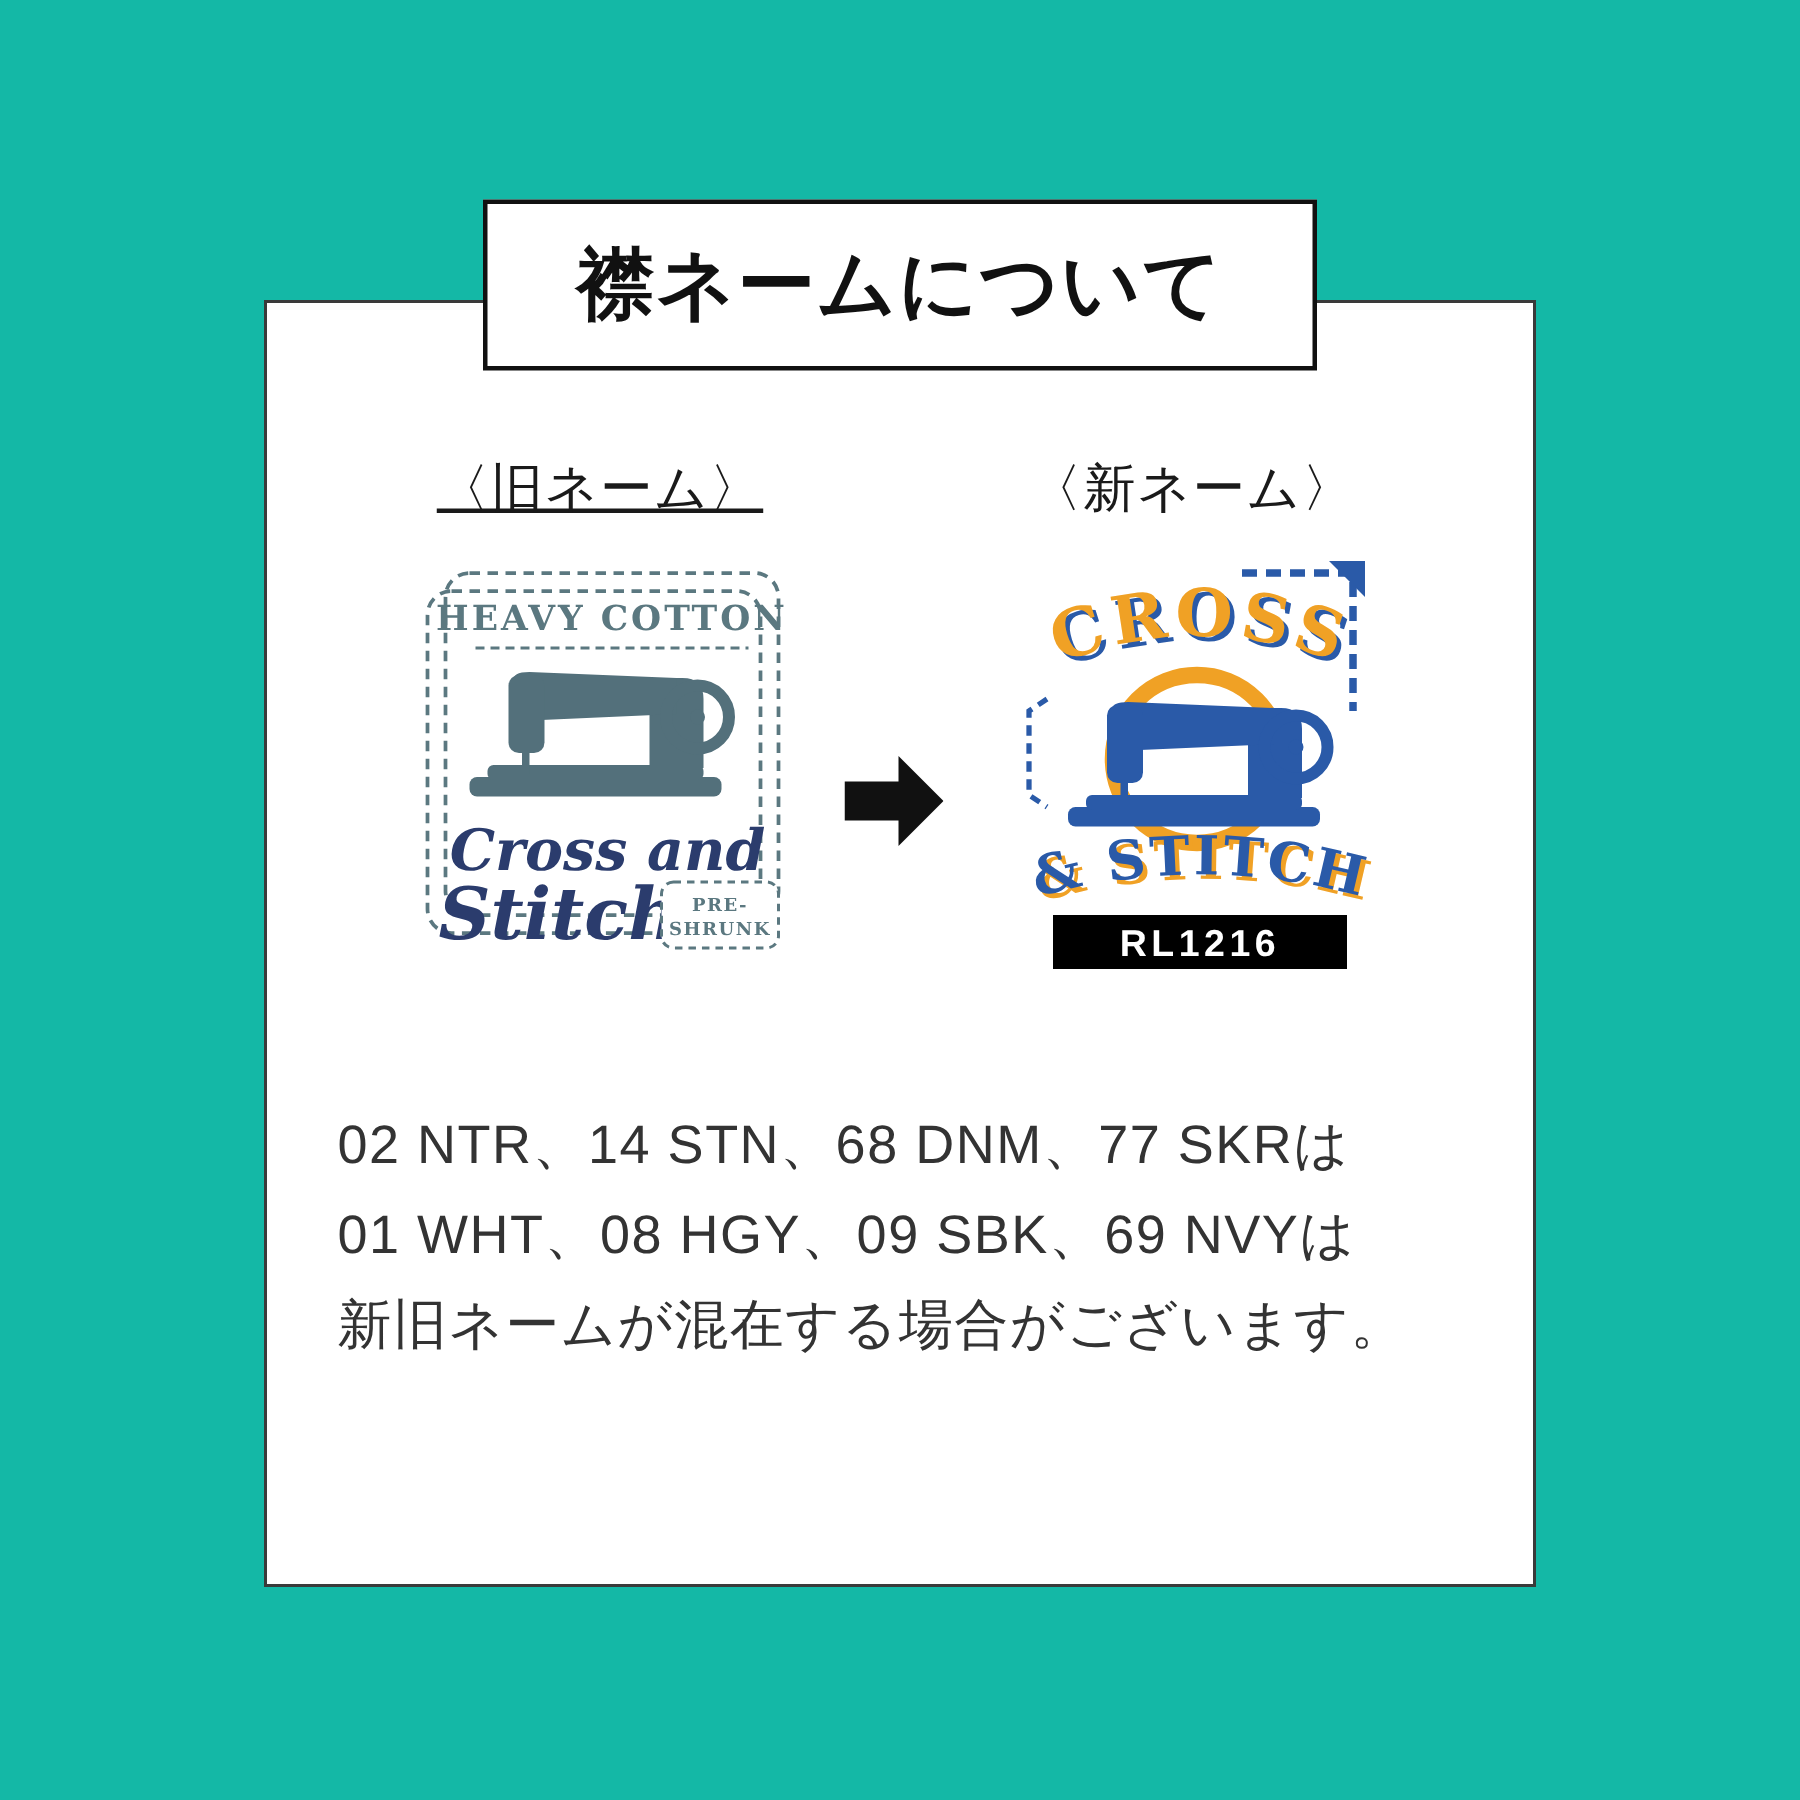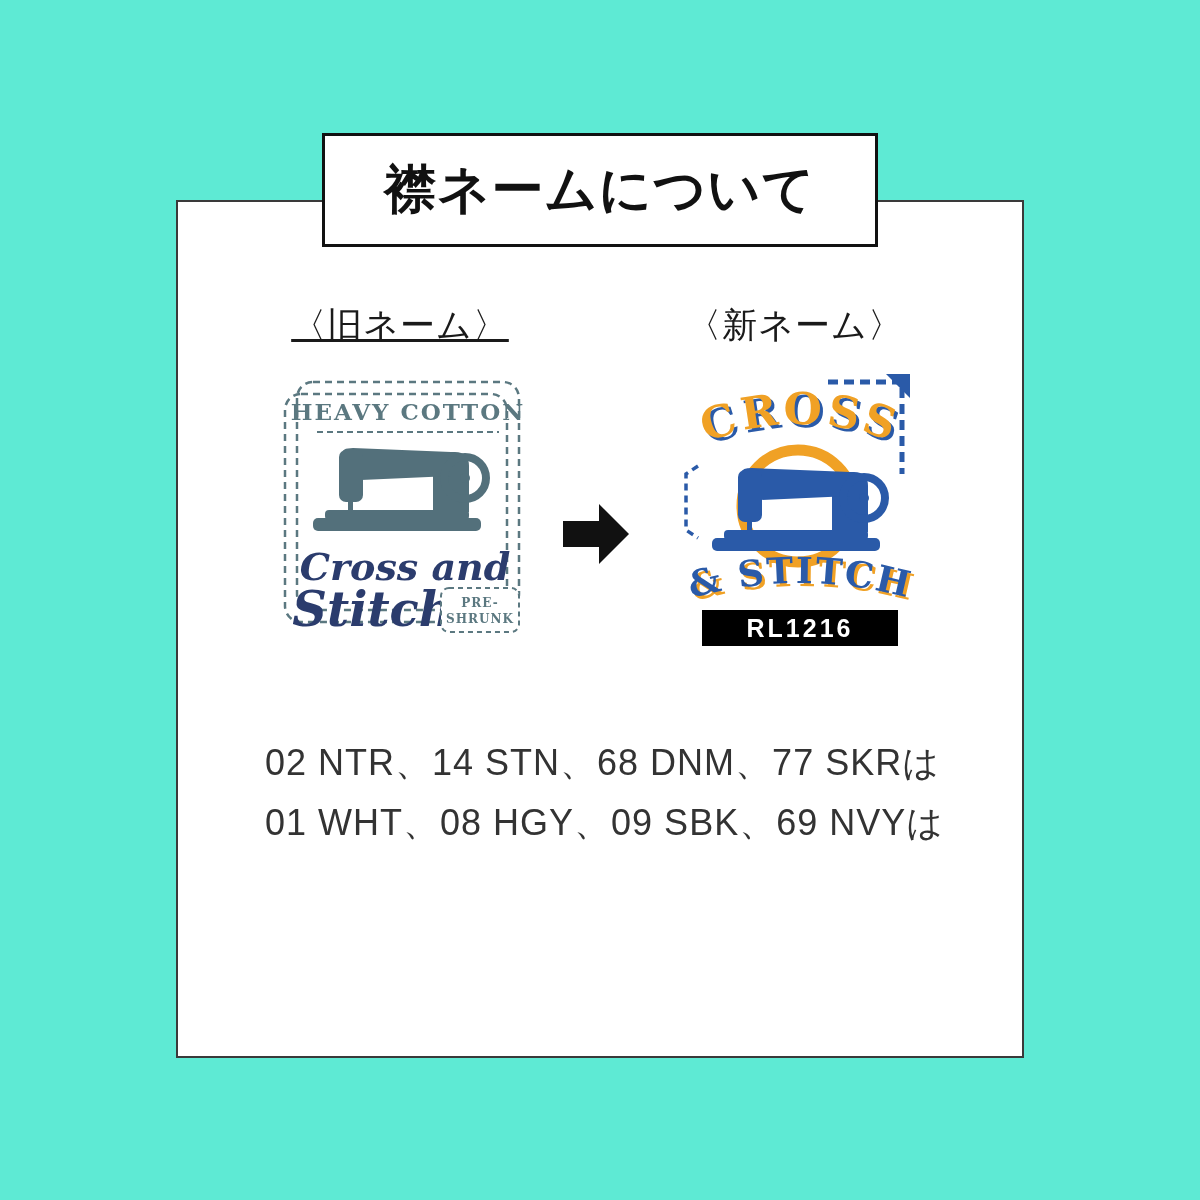--- a/index.html
+++ b/index.html
@@ -2,21 +2,21 @@
 <html lang="ja"><head>
 <meta charset="utf-8">
 <style>
   * { margin:0; padding:0; box-sizing:border-box; }
   html,body { background:#ffffff; }
   body {
     width:1200px; height:1200px;
     font-family:"Liberation Sans", sans-serif;
     position:relative;
   }
-  .page { position:relative; width:1200px; height:1200px; background:#5eead4; overflow:hidden; }
+  .page { position:relative; width:1200px; height:1200px; background:#14b8a6; overflow:hidden; }
 
   .main-box {
     position:absolute; left:176px; top:200px; width:848px; height:858px;
     border:2px solid #3a3a3a; background:#fff;
   }
   .title-box {
     position:absolute; left:322px; top:133px; width:556px; height:114px;
     background:#fff; border:3px solid #111; z-index:2;
     display:flex; align-items:center; justify-content:center;
   }
@@ -31,21 +31,21 @@
   .caption.new { left:650px; width:290px; }
 
   .label-img { position:absolute; top:348px; width:290px; height:320px; }
   .label-img.old { left:255px; }
   .label-img.new { left:650px; }
 
   .arrow-wrap { position:absolute; left:563px; top:504px; width:66px; height:60px; }
 
   .body-text { position:absolute; left:225px; top:733px; width:790px; }
   .body-text .line {
-    font-size:36px; line-height:60px; color:#333; letter-spacing:1px; white-space:nowrap;margin-left:40px;
+    font-size:36px; line-height:60px; color:#333; letter-spacing:1px; white-space:nowrap;
   }
 </style>
 </head>
 <body>
 
 <div class="page">
 
   <div class="main-box"></div>
 
   <div class="title-box">
@@ -130,15 +130,16 @@
       </text>
 
       <rect x="52" y="262" width="196" height="36" fill="#000000"></rect>
       <text x="150" y="289" text-anchor="middle" font-family="'Liberation Sans', sans-serif" font-size="25" font-weight="bold" letter-spacing="3" fill="#ffffff">RL1216</text>
     </svg>
   </div>
 
   <div class="body-text">
     <div class="line">02 NTR、14 STN、68 DNM、77 SKRは</div>
     <div class="line">01 WHT、08 HGY、09 SBK、69 NVYは</div>
+    <div class="line">新旧ネームが混在する場合がございます。</div>
   </div>
 
 </div>
 
 </body></html>

